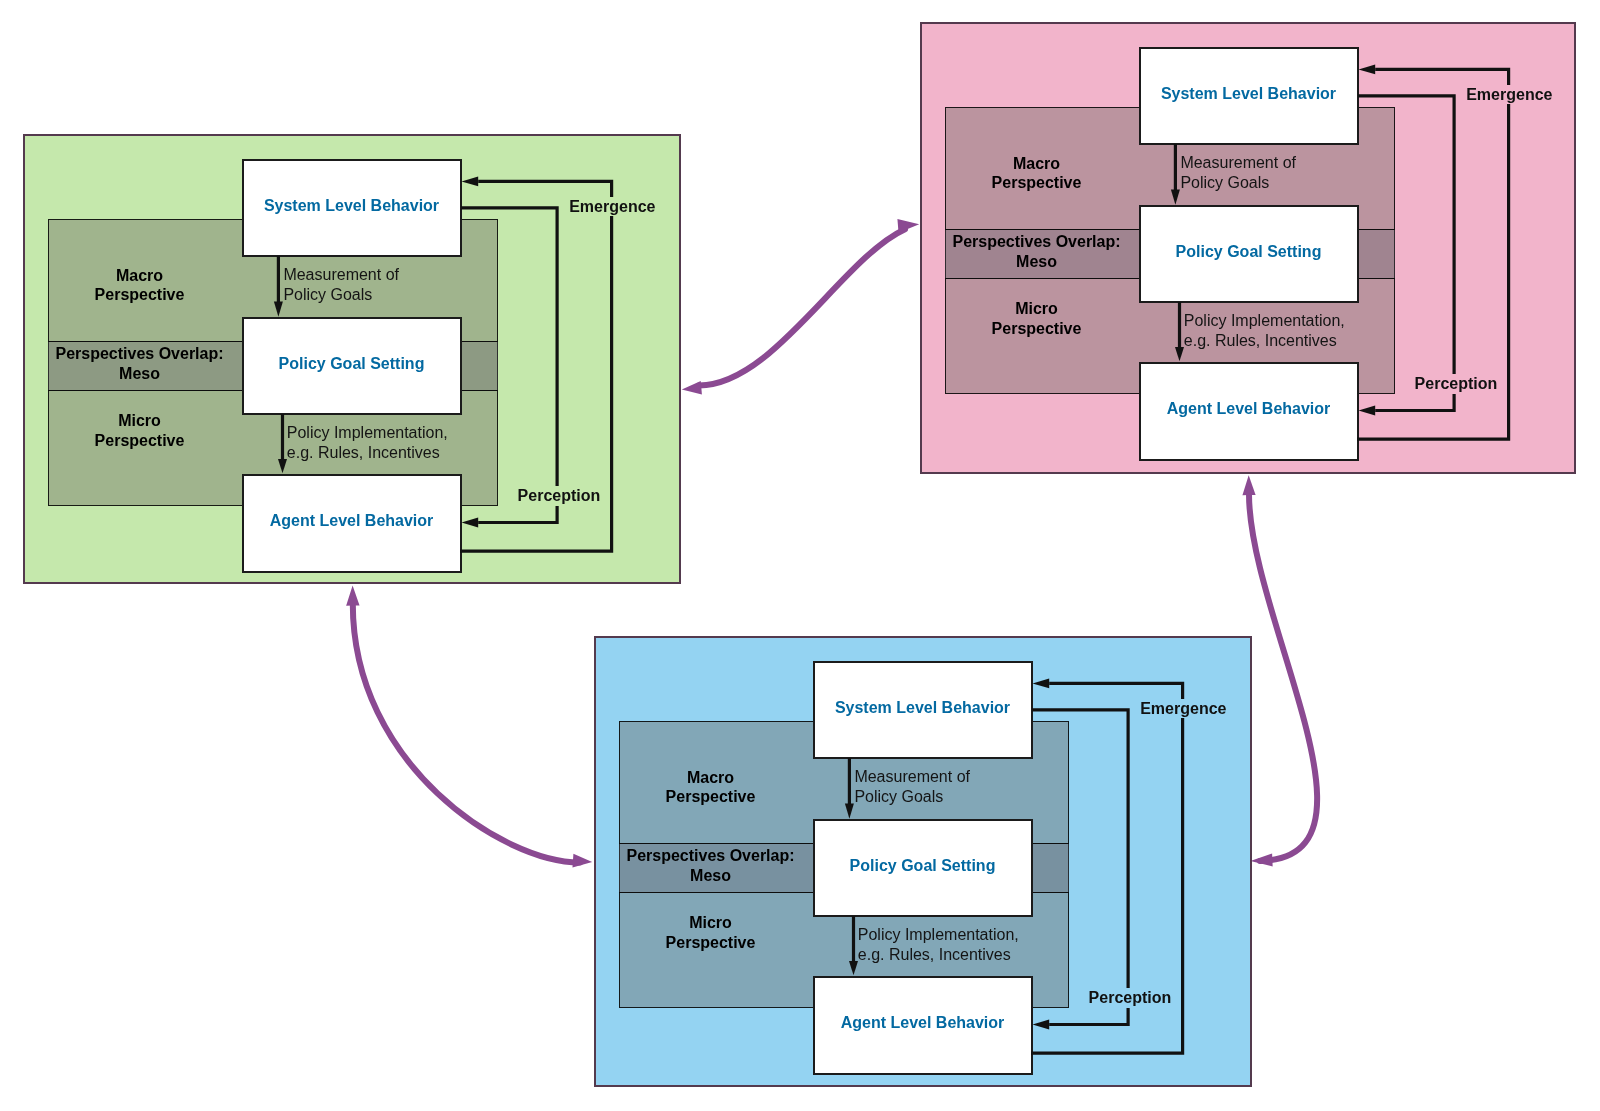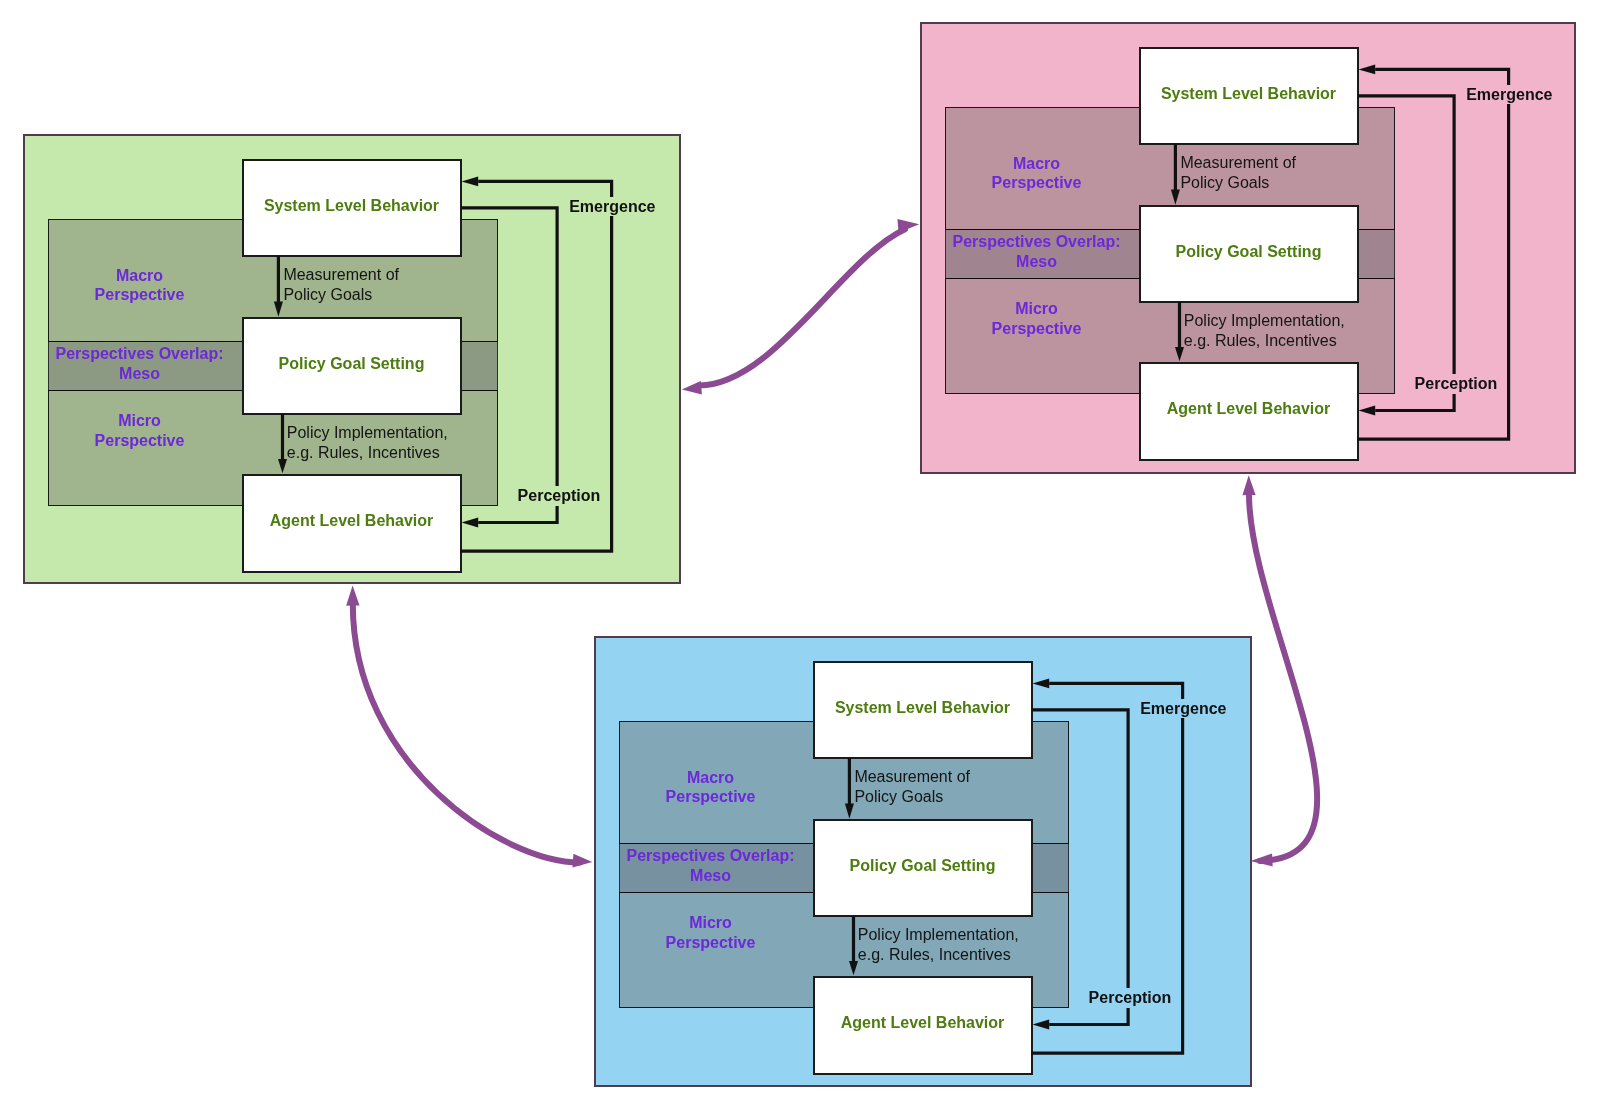--- a/index.html
+++ b/index.html
@@ -11,25 +11,25 @@
   .panel{position:absolute;box-sizing:border-box;border:2px solid #543a4e;}
   .panel > *{margin-left:-2px;margin-top:-2px;}
 
   .graybox{position:absolute;box-sizing:border-box;border:1px solid rgba(0,0,0,0.85);
            background:rgba(103,101,93,0.395);}
   .mesoband{position:absolute;box-sizing:border-box;
             border-top:1px solid #0d0d0d;border-bottom:1px solid #0d0d0d;
             background:rgba(101,97,109,0.3025);}
 
   .perslabel{position:absolute;box-sizing:border-box;font-weight:bold;font-size:16px;
-             color:#6d28d9;text-align:center;line-height:19.5px;white-space:pre-line;}
+             color:#000000;text-align:center;line-height:19.5px;white-space:pre-line;}
 
   .nodebox{position:absolute;box-sizing:border-box;background:#ffffff;
            border:2px solid #1b1b1b;display:flex;align-items:center;justify-content:center;}
-  .nodebox span{font-weight:bold;font-size:16px;color:#4d7c0f;line-height:19.5px;
+  .nodebox span{font-weight:bold;font-size:16px;color:#0369a1;line-height:19.5px;
                 position:relative;top:-2.6px;}
 
   .edgelabel{position:absolute;font-size:16px;color:#141414;line-height:19.5px;
              white-space:pre-line;}
   .looplabel{position:absolute;font-size:16px;font-weight:bold;color:#111111;
              white-space:nowrap;line-height:19.5px;text-align:center;}
 
   svg.flowsvg{position:absolute;left:0;top:0;overflow:visible;pointer-events:none;}
   svg.connsvg{position:absolute;left:0;top:0;width:1600px;height:1111px;overflow:visible;}
 </style>

